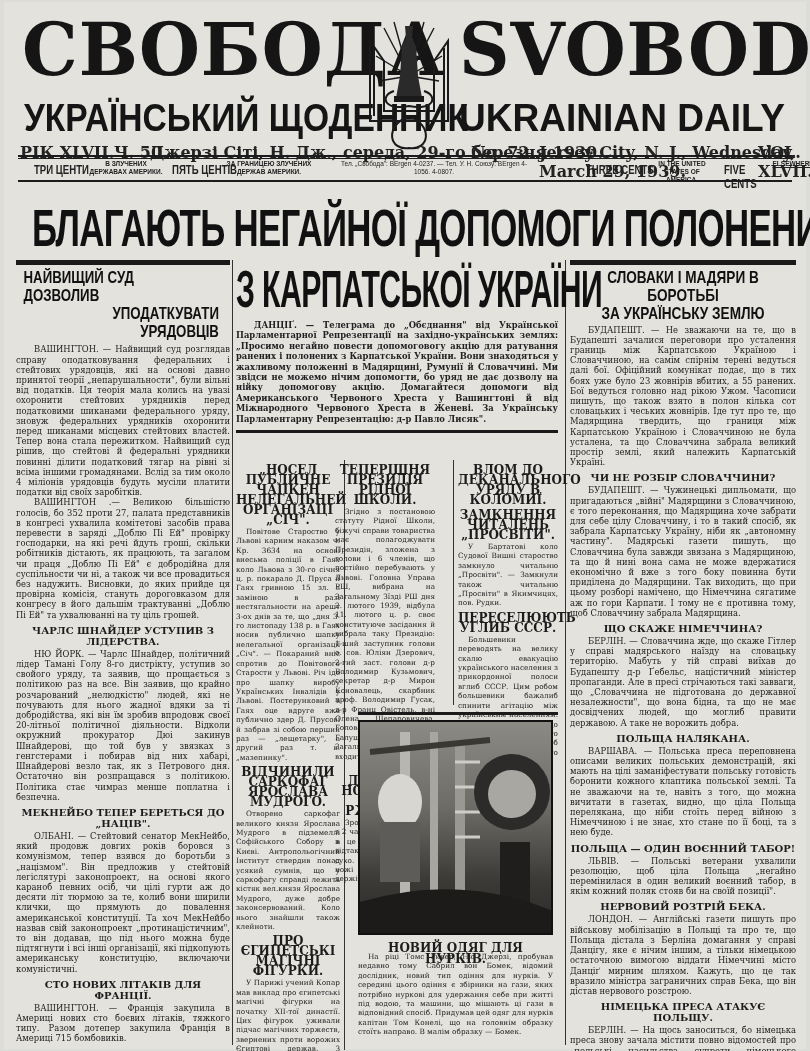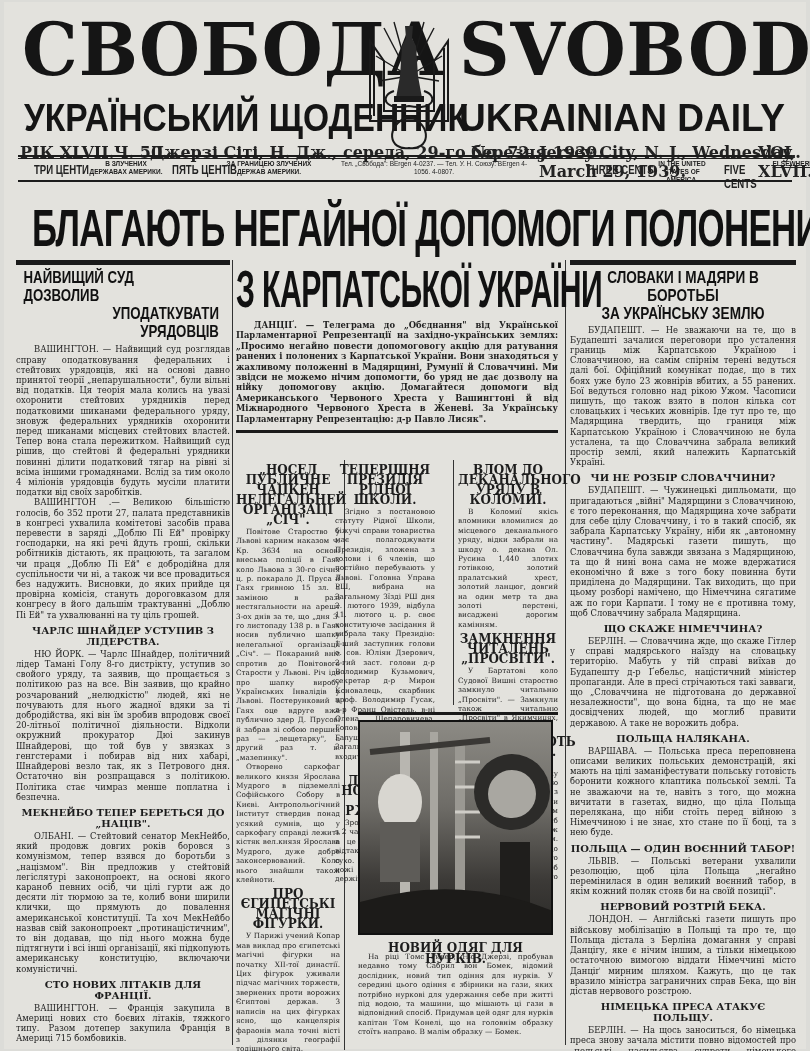--- a/index.html
+++ b/index.html
@@ -169,36 +169,36 @@
 
   <div class="col col-mid" style="height:790px;">
     <div class="head h-mid">З КАРПАТСЬКОЇ УКРАЇНИ</div>
     <p class="body mid-lead">ДАНЦІҐ. — Телеграма до „Обєднання" від Української Парламентарної Репрезентації на західно-українських землях: „Просимо негайно повести допомоговогу акцію для ратування ранених і полонених з Карпатської України. Вони знаходяться у жахливому положенні в Мадярщині, Румунії й Словаччині. Ми звідси не можемо нічим допомогти, бо уряд не дає дозволу на нійку допомогову акцію. Домагайтеся допомоги від Американського Червоного Хреста у Вашингтоні й від Міжнародного Червоного Хреста в Женеві. За Українську Парламентарну Репрезентацію: д-р Павло Лисяк".</p>
     <div style="height:3px;background:#1a1a1a;margin-top:6px;"></div>
 
     <div class="subcols" style="top:200px;">
       <div class="subcol" style="left:0;width:104px;">
         <div class="sub sub-sm">„НОСЕЛ ПУБЛИЧНЕ ЧАПКЕН НЕЛЕГАЛЬНЕЙ ОРГАНІЗАЦІ „СІЧ".</div>
         <p class="body body-sm">Повітове Староство у Львові карним наказом ч. Кр. 3634 на основі внесьма поліції в Гаях коло Львова з 30-го січня ц. р. покарало Д. Пруса й Гаях гривною 15 зл. з заміною в разі нестягальности на арешт 3-ох днів за те, що „дня 3-го листопаду 138 р. в Гаях носив публично шапку нелегальної організації „Січ". — Покараний вніс спротив до Повітового Старости у Львові. Річ іде про шапку виробу Українських Інвалідів у Львові. Постерунковий в Гаях оце вдруге вже публично здер Д. Прусові й забрав зі собою перший раз — „лещетарку", а другий раз т. в. „мазепинку".</p>
+        <div class="sub sub-sm">ВІДЧИНИЛИ САРКОФАГ ЯРОСЛАВА МУДРОГО.</div>
         <p class="body body-sm">Отворено саркофаг великого князя Ярослава Мудрого в підземеллі Софійського Собору в Києві. Антропольогічний Інститут ствердив понад усякий сумнів, що у саркофагу справді лежить кістяк вел.князя Ярослава Мудрого, дуже добре законсервований. Коло нього знайшли також клейноти.</p>
         <div class="sub sub-sm">ПРО ЄГИПЕТСЬКІ МАГІЧНІ ФІГУРКИ.</div>
         <p class="body body-sm">У Парижі учений Копар мав виклад про єгипетські магічні фігурки на початку XII-тої династії. Цих фігурок уживали підчас магічних торжеств, звернених проти ворожих Єгиптові держав. З написів на цих фігурках ясно, що канцелярія фараонів мала точні вісті з ділянки географії тодішнього світа.</p>
 
       </div>
       <div style="position:absolute;left:108px;top:0;width:1px;height:590px;background:#333;"></div>
       <div class="subcol" style="left:99px;width:100px;">
         <div class="sub sub-sm">ТЕПЕРІШНЯ ПРЕЗИДІЯ РІДНОЇ ШКОЛИ.</div>
         <p class="body body-sm">Згідно з постановою статуту Рідної Школи, біжучі справи товариства має полагоджувати Президія, зложена з голови і 6 членів, що постійно перебувають у Львові. Головна Управа РШ, вибрана на Загальному Зїзді РШ дня 2. лютого 1939, відбула 11. лютого ц. р. своє конституюче засідання й вибрала таку Президію: 1-ший заступник голови о. сов. Юліян Дзерович, 2-гий заст. голови д-р Володимир Кузьмович, секретар д-р Мирон Коновалець, скарбник проф. Володимир Гусак, д-р Франц Овістель, в-ні Олена Шепаровичева. Голова, проф. Іван Галущинський, вибраний Загальним Зїздом РШ, входить з уряду.</p>
         <div class="sub sub-sm">ЯК ДЕРЖАТИ НОЖІ, ЩОБ НЕ РЖАВІЛИ?</div>
         <p class="body body-sm">Зробити густий розчин з 2 частин води і 3 соди і в це замочіть ножі а відтак добре витріть на сухо. Відтак завиніть ножі у фланелю й держіть у сухім місці.</p>
       </div>
       <div style="position:absolute;left:217px;top:0;width:1px;height:245px;background:#333;"></div>
       <div class="subcol" style="left:222px;width:100px;">
         <div class="sub sub-sm">ВЛОМ ДО ДЕКАНАЛЬНОГО УРЯДУ В КОЛОМИЇ.</div>
-        <p class="body body-sm">В Коломиї якісь вломники вломилися до місцевого деканального уряду, відки забрали на шкоду о. декана Ол. Русина 1,440 злотих готівкою, золотий пралатський хрест, золотий ланцюг, довгий на один метр та два золоті перстені, висаджені дорогим камінням.</p>
         <div class="sub sub-sm">ЗАМКНЕННЯ ЧИТАЛЕНЬ „ПРОСВІТИ".</div>
         <p class="body body-sm">У Бартатові коло Судової Вишні староство замкнуло читальню „Просвіти". — Замкнули також читальню „Просвіти" в Якимчицях, пов. Рудки.</p>
         <div class="sub sub-sm">ПЕРЕСЕЛЮЮТЬ УГЛИБ СССР.</div>
         <p class="body body-sm">Большевики переводять на велику скалю евакуацію українського населення з прикордонної полоси вглиб СССР. Цим робом большевики бажалиб спинити агітацію між українським населенням. Але це надаремне! Гін до життя українського народу за сильний, щоб большевики могли його спинити!</p>
       </div>
     </div>
   </div>
 
   <div class="photo">
     <div style="position:absolute;left:122px;top:0;width:200px;height:3px;background:#1a1a1a;"></div>

